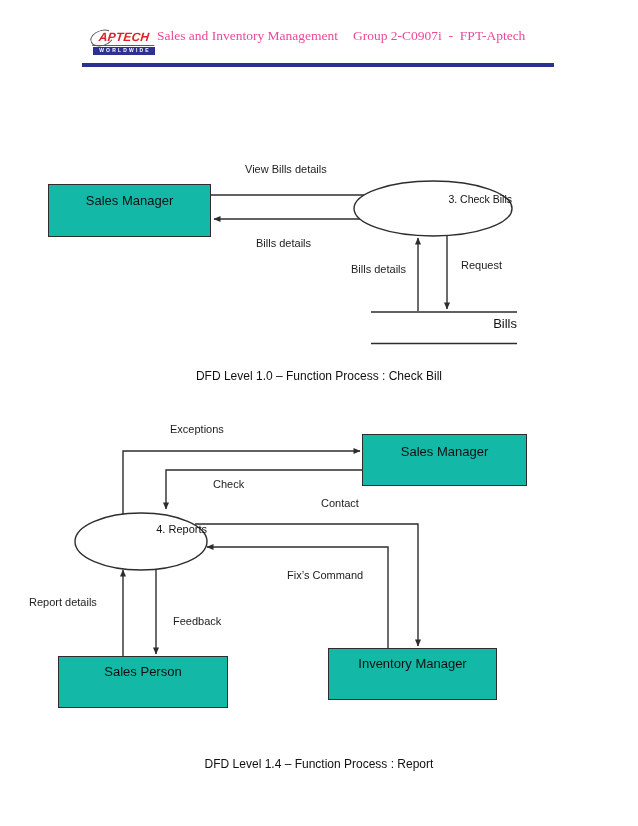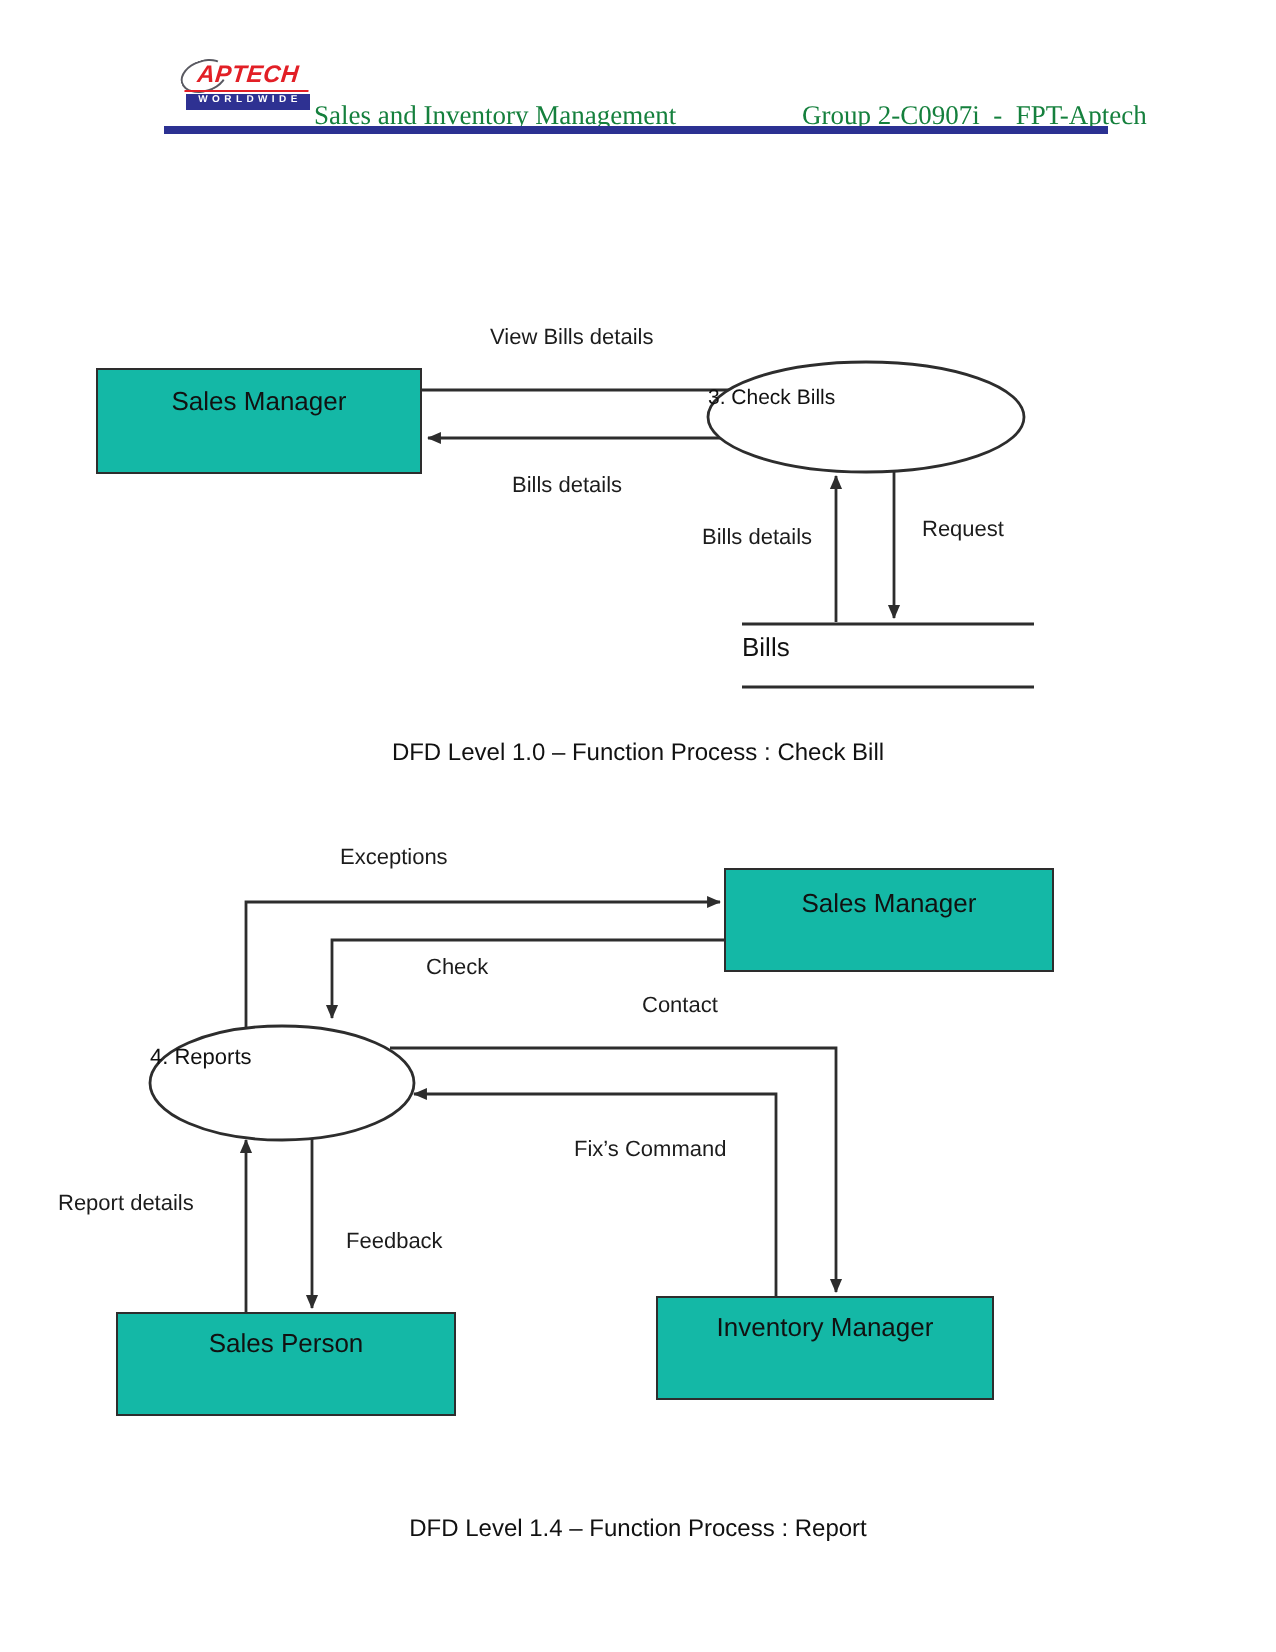--- a/index.html
+++ b/index.html
@@ -19,33 +19,33 @@
     display:block; text-align:center; color:#e21f26; font-weight:bold; font-style:italic;
     font-size:12px; line-height:13px; letter-spacing:.2px; transform:skewX(-6deg);
     border-bottom:1.5px solid #e21f26; padding-bottom:0.5px;
   }
   .logo .bar {
     display:block; margin-top:1.5px; background:#2e3192; color:#ffffff;
     font-size:5px; font-weight:bold; letter-spacing:2.2px; text-align:center;
     padding:1px 0 1.5px 2px; line-height:5px;
   }
   .hdr-text {
-    position:absolute; top:50px; font-family:"Liberation Serif", serif;
-    font-size:13.5px; color:#15803d; white-space:pre; z-index:4;
+    position:absolute; top:28px; font-family:"Liberation Serif", serif;
+    font-size:13.5px; color:#ec4899; white-space:pre; z-index:4;
   }
   .doc-title { left:157px; }
-  .group-title { left:353px;margin-left:48px; }
+  .group-title { left:353px; }
   .rule { position:absolute; left:82px; top:63px; width:472px; height:3.5px; background:#2b3192; z-index:4; }
   
   .wires { position:absolute; left:0; top:0; z-index:1; }
   .ent {
     position:absolute; z-index:2; background:#14b8a6; border:1.5px solid #2d2d2d;
     text-align:center; font-size:13px; color:#111111; white-space:nowrap;
   }
-  .elabel { position:absolute; z-index:2; text-align:left; white-space:nowrap; color:#111111; }
+  .elabel { position:absolute; z-index:2; text-align:right; white-space:nowrap; color:#111111; }
   .lbl { position:absolute; z-index:3; font-size:11px; color:#1c1c1c; white-space:nowrap; }
   .caption { position:absolute; left:0; width:100%; text-align:center; font-size:12px; color:#111111; z-index:3; }
   .pagenum {
     position:absolute; left:0; width:100%; text-align:center; z-index:3;
     font-family:"Liberation Serif", serif; font-size:12.5px; color:#333333;
   }
 </style>
 </head>
 <body>
 

